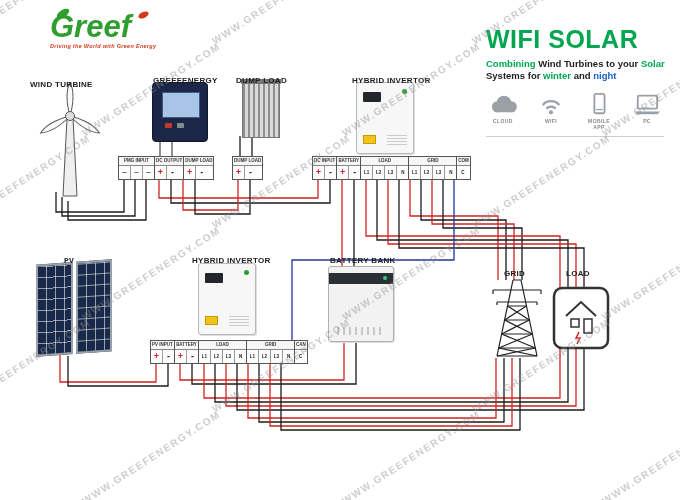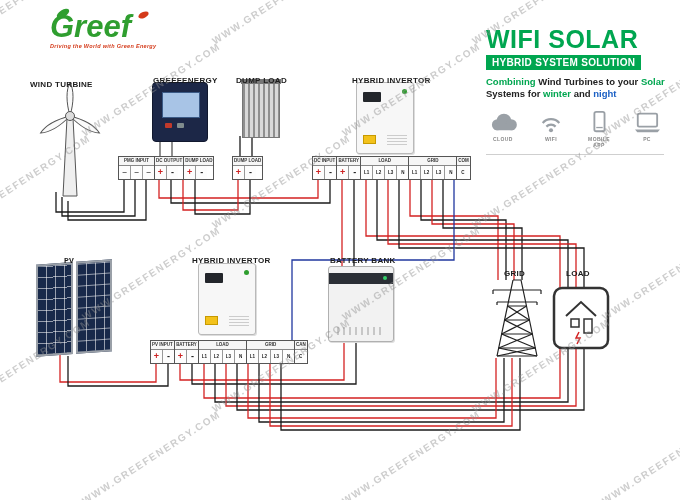--- a/index.html
+++ b/index.html
@@ -126,21 +126,20 @@
 
   <div class="logo">
     <div class="logo-leaf"></div>
     <div class="logo-leaf2"></div>
     <div class="logo-text">Greef</div>
     <div class="logo-tagline">Driving the World with Green Energy</div>
   </div>
 
   <div class="hdr">
     <div class="hdr-title">WIFI SOLAR</div>
-    <div class="hdr-banner">HYBRID SYSTEM SOLUTION</div>
     <div class="hdr-desc"><span style="color: rgb(0, 166, 80);">Combining</span><span style="color: rgb(34, 34, 34);"> Wind Turbines to </span><span style="color: rgb(34, 34, 34);">your </span><span style="color: rgb(0, 166, 80);">Solar</span><span style="color: rgb(34, 34, 34);"> Systems for </span><span style="color: rgb(0, 166, 80);">winter</span><span style="color: rgb(34, 34, 34);"> and </span><span style="color: rgb(26, 95, 196);">night</span></div>
     <div class="icons-row">
       <div class="icon-item">
         <span>
           <svg width="30" height="24" viewBox="0 0 32 26">
             <circle cx="10" cy="16" r="6" fill="#9aa0a6"></circle>
             <circle cx="17" cy="12" r="8" fill="#9aa0a6"></circle>
             <circle cx="25" cy="16" r="6" fill="#9aa0a6"></circle>
             <rect x="6" y="15" width="23" height="7" rx="3" fill="#9aa0a6"></rect>
           </svg>

